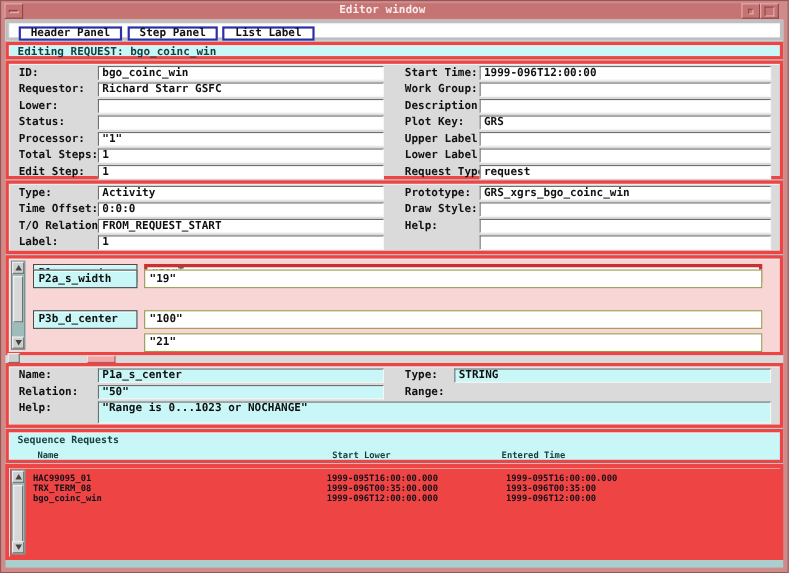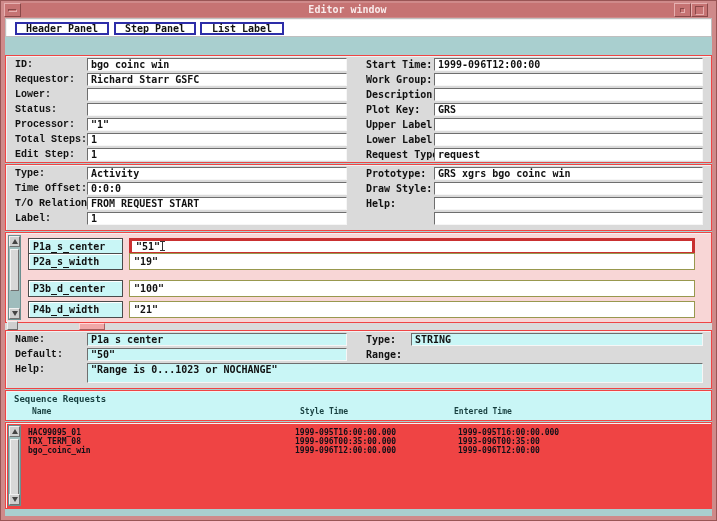--- a/index.html
+++ b/index.html
@@ -18,40 +18,40 @@
             background:#c67373; border:1px solid; border-color:#8a4848 #e6b0b0 #e6b0b0 #8a4848; }
   .tb-square { position:absolute; left:3px; top:2px; width:9px; height:9px;
                background:#c67373; border:1px solid; border-color:#8a4848 #e6b0b0 #e6b0b0 #8a4848; }
   .tb-title { flex:1; text-align:center; font-weight:bold; font-size:10px;
               line-height:13px; color:#f8eaea; }
 
   
   .content { position:absolute; left:4px; top:17px; right:4px; bottom:4px;
              background:#a9cfcf; }
   .pane { position:absolute; left:0; right:0; background:#dadada;
-          border:1px solid #ef4444; box-shadow: inset 1px 1px 0 #f2f2f2; }
+          border:3px solid #ef4444; box-shadow: inset 1px 1px 0 #f2f2f2; }
 
   
   .toolbar { top:0; height:19px; background:#ffffff; border-color:#bfbfbf; }
   .panel-btn { position:absolute; top:3px; height:13px; background:#fff;
                border:2px solid #2d2da8; font-weight:bold; font-size:10px;
                line-height:9px; text-align:center; color:#111; cursor:pointer;
                box-shadow: 0 0 0 1px #fff inset; }
 
   
   .banner { top:20px; height:16px; background:#c9f6f6; font-weight:bold;
             font-size:10px; line-height:14px; color:#173f3f; padding-left:8px; }
 
   
   .form1 { top:37px; height:108px; }
   .form2 { top:146px; height:67px; }
   .frow { display:flex; height:13px; margin:2px 4px 0 4px; }
   .lab { font-weight:bold; font-size:10px; line-height:13px; color:#111;
          padding-left:5px; white-space:nowrap; overflow:visible; }
-  .lab.l { width:77px;font-family:Liberation Mono, monospace; } .lab.r { width:73px; margin-left:14px; }
+  .lab.l { width:77px; } .lab.r { width:73px; margin-left:14px; }
   .fld { background:#fff; border:1px solid; border-color:#6e6e6e #f6f6f6 #f6f6f6 #6e6e6e;
          font-weight:bold; font-size:10px; line-height:11px; padding:0 3px;
          color:#111; white-space:nowrap; overflow:hidden; }
   .fld.l { width:260px; } .fld.r { flex:1; margin-right:4px; }
 
   
   .params { top:214px; height:91px; background:#f8d6d6; }
   .param-row { position:absolute; left:22px; right:16px; height:17px; }
   .param-name { position:absolute; left:0; width:95px; height:17px;
                 background:#c9f6f6; border:1px solid #4a4a4a;
@@ -129,20 +129,21 @@
   </div>
 
   <div class="content">
 
     <div class="pane toolbar">
       <div class="panel-btn" style="left:9px;width:94px;">Header Panel</div>
       <div class="panel-btn" style="left:108px;width:82px;">Step Panel</div>
       <div class="panel-btn" style="left:194px;width:84px;">List Label</div>
     </div>
 
+    <div class="pane banner">Editing REQUEST: bgo_coinc_win</div>
 
     <div class="pane form1">
       <div class="frow">
         <div class="lab l">ID:</div>
         <div class="fld l">bgo_coinc_win</div>
         <div class="lab r">Start Time:</div>
         <div class="fld r">1999-096T12:00:00</div>
       </div>
       <div class="frow">
         <div class="lab l">Requestor:</div>
@@ -216,61 +217,60 @@
           </div>
         <div class="sb-thumb" style="top:13px;height:42px;"></div>
         <div class="sb-btn down">
             <span class="tri-down"></span>
           </div>
       </div>
       <div class="param-row" style="top:5px;">
         <div class="param-name">P1a_s_center</div>
         <div class="param-val selected"><span>"51"</span><span class="caret"></span></div>
       </div>
-      <div class="param-row" style="top:20px;">
+      <div class="param-row" style="top:10px;">
         <div class="param-name">P2a_s_width</div>
         <div class="param-val">"19"</div>
       </div>
       <div class="param-row" style="top:47px;">
         <div class="param-name">P3b_d_center</div>
         <div class="param-val">"100"</div>
       </div>
       <div class="param-row" style="top:68px;">
-        <div class="param-name">P4b_d_width</div>
         <div class="param-val">"21"</div>
       </div>
     </div>
 
     <div class="sashrow">
       <div class="sash-box"></div>
       <div class="sash"></div>
     </div>
 
     <div class="pane info">
       <div class="frow">
         <div class="lab l">Name:</div>
         <div class="fldc l">P1a_s_center</div>
         <div class="lab r2">Type:</div>
         <div class="fldc r">STRING</div>
       </div>
       <div class="frow">
-        <div class="lab l">Default:</div>
+        <div class="lab l">Relation:</div>
         <div class="fldc l">"50"</div>
         <div class="lab r2">Range:</div>
       </div>
       <div class="frow help">
         <div class="lab l">Help:</div>
         <div class="fldc wide">"Range is 0...1023 or NOCHANGE"</div>
       </div>
     </div>
 
     <div class="pane seqhead">
       <div class="seq-title">Sequence Requests</div>
       <div class="seq-col" style="left:26px;">Name</div>
-      <div class="seq-col" style="left:294px;">Style Time</div>
+      <div class="seq-col" style="left:294px;">Start Lower</div>
       <div class="seq-col" style="left:448px;">Entered Time</div>
     </div>
 
     <div class="pane seqlist">
       <div class="sb">
         <div class="sb-btn up">
             <span class="tri-up"></span>
           </div>
         <div class="sb-thumb" style="top:13px;height:56px;"></div>
         <div class="sb-btn down">

